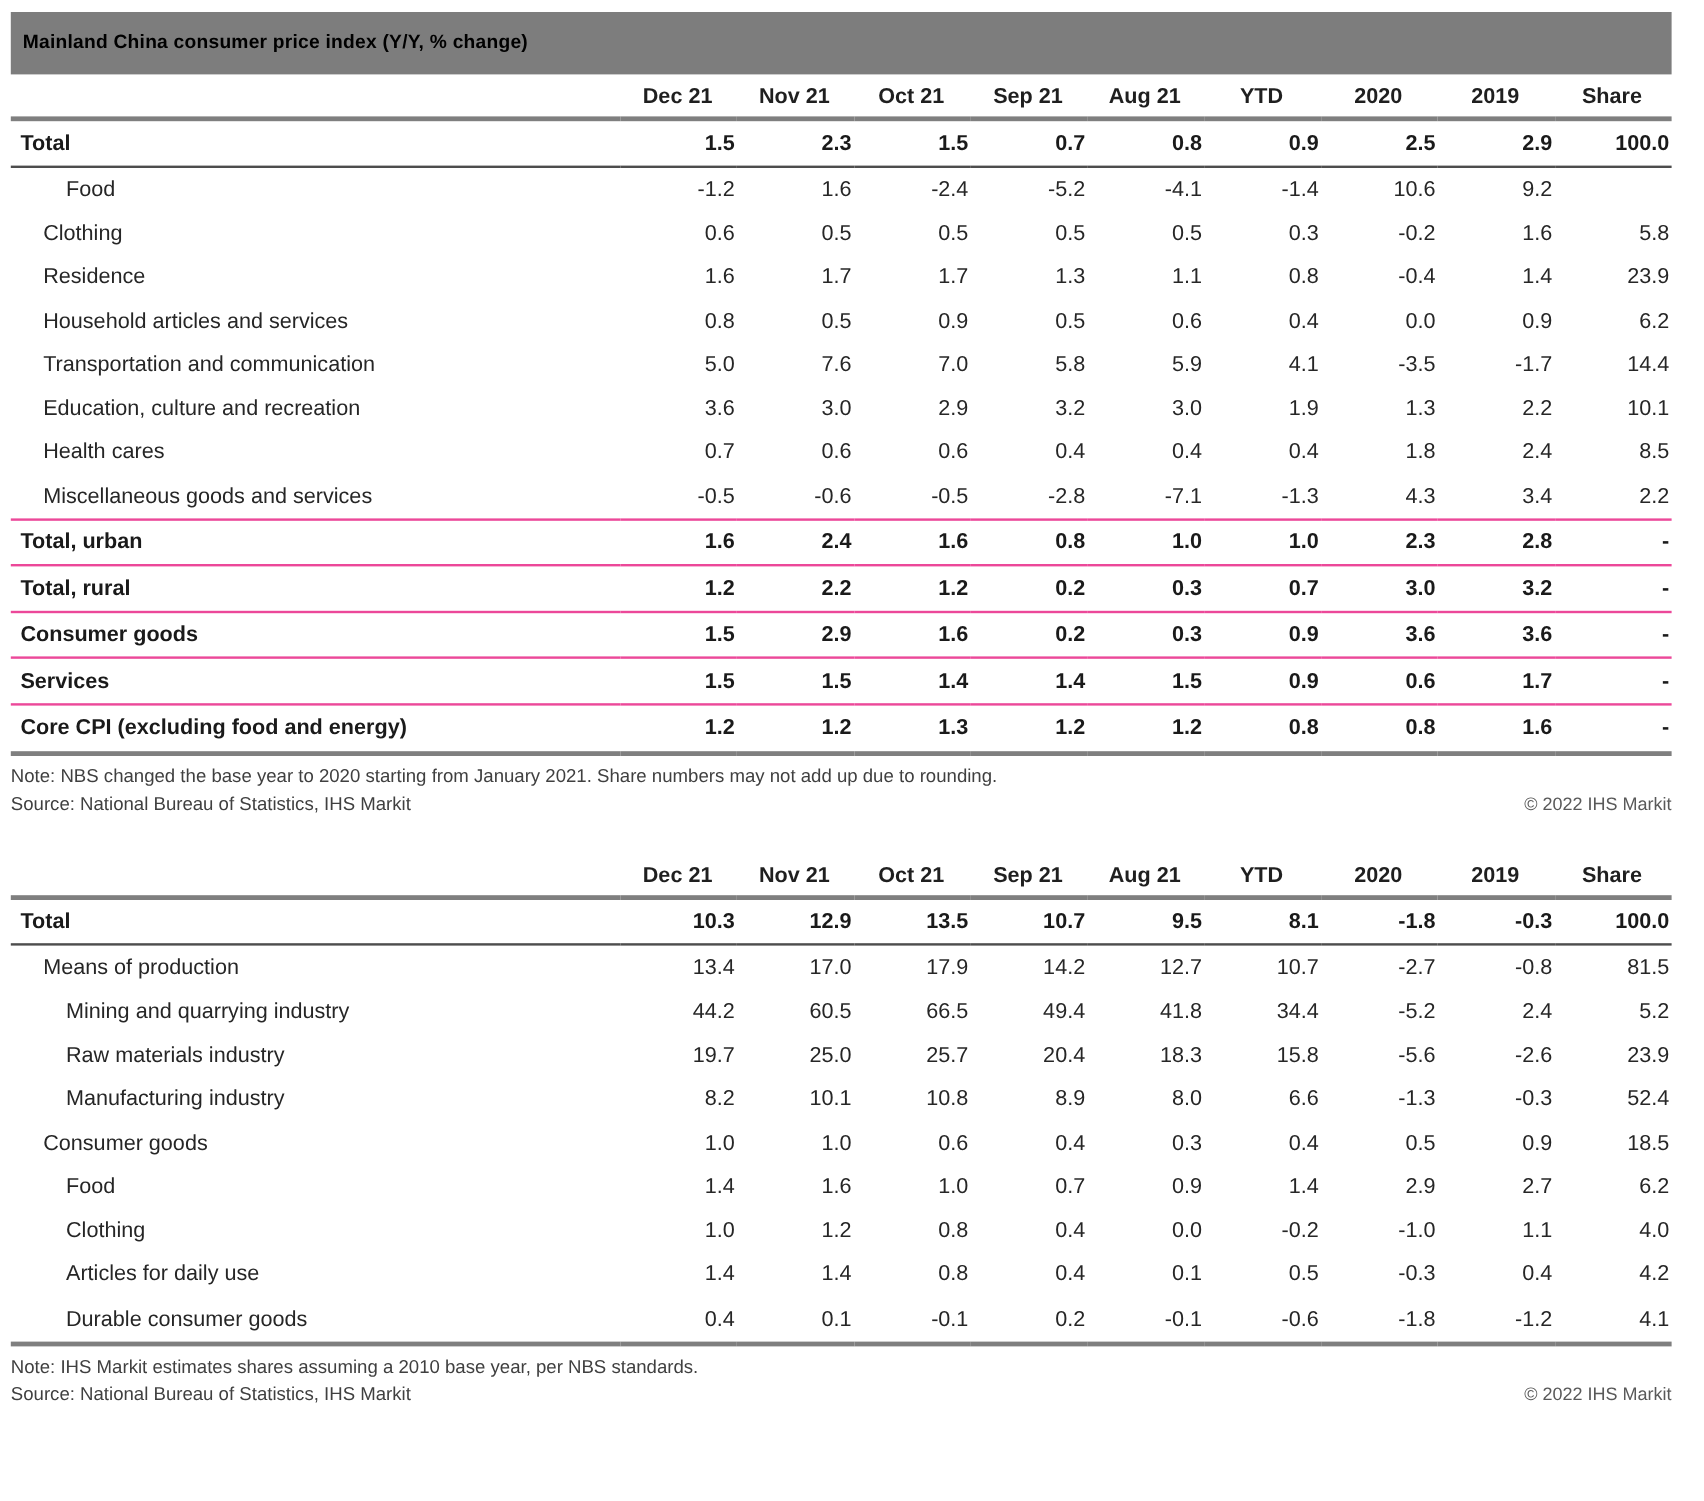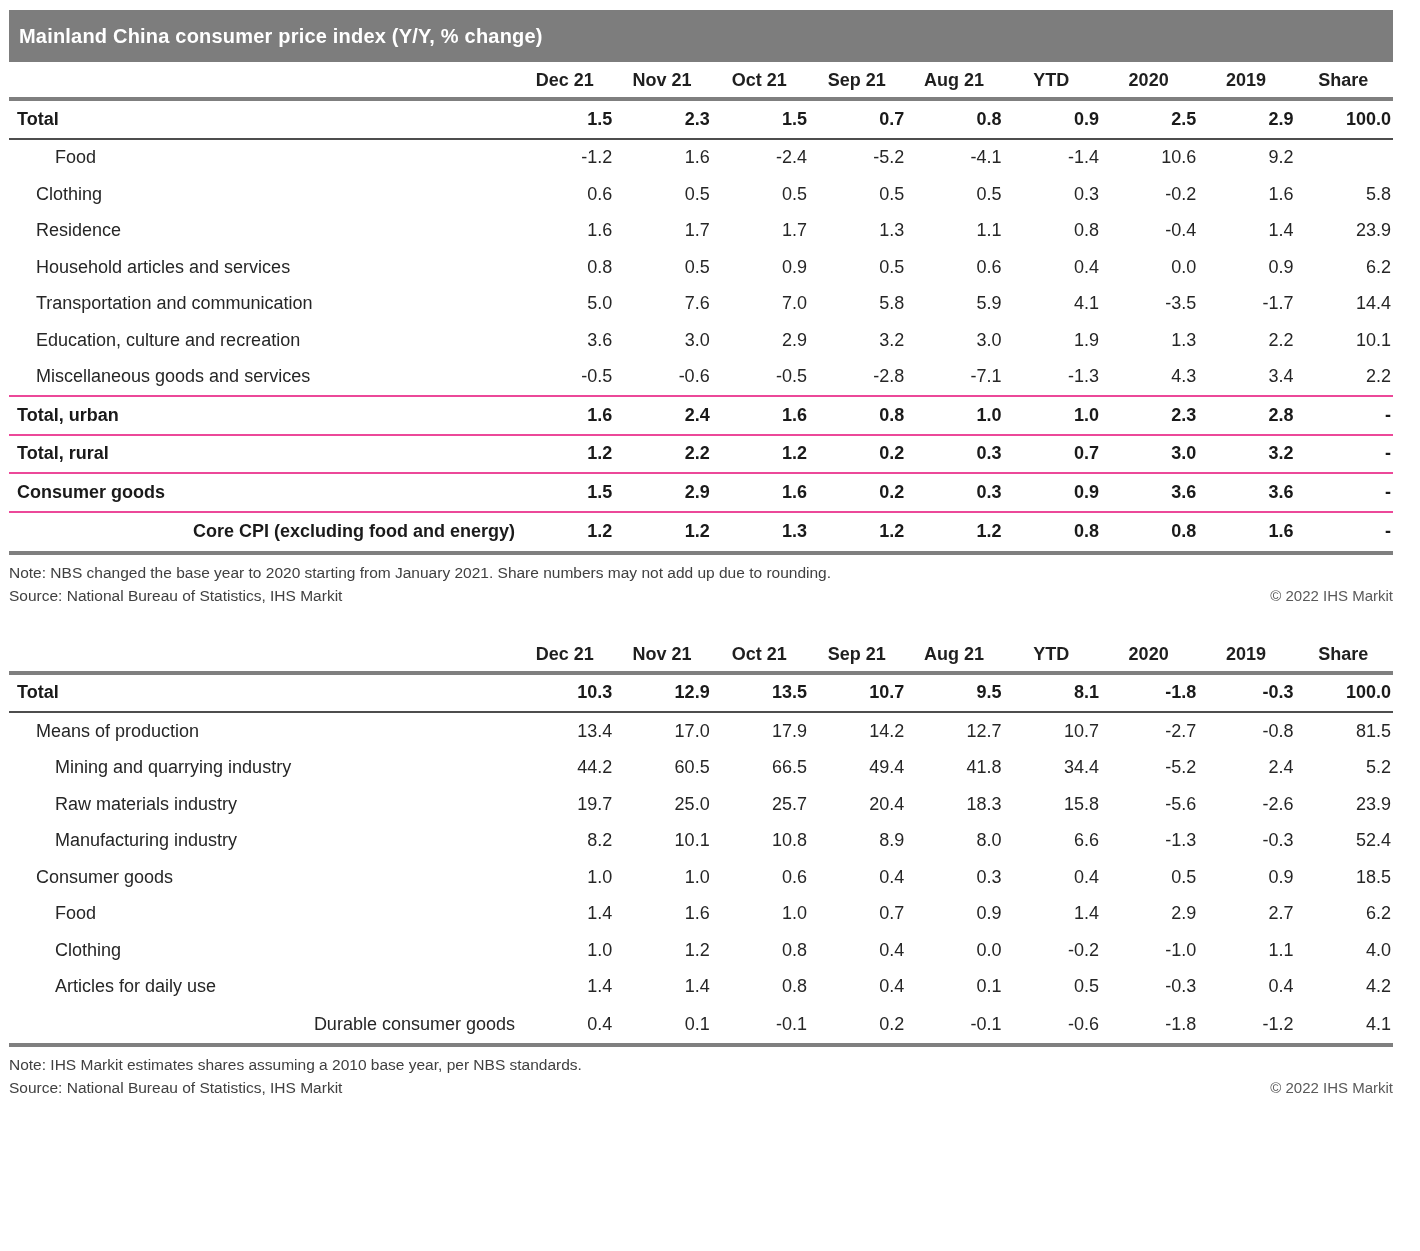--- a/index.html
+++ b/index.html
@@ -20,23 +20,23 @@
   .table-card { margin-bottom: 0; }
   .table-card.second { margin-top: 31px; }
   .title-bar {
     height: 52px;
     background: #7d7d7d;
     display: flex;
     align-items: center;
     padding-left: 10px;
   }
   .title-bar span {
-    color: #ffffff;
+    color: #000000;
     font-weight: bold;
-    font-size: 20px;
+    font-size: 16px;
     letter-spacing: 0.2px;
   }
   table {
     width: 100%;
     border-collapse: collapse;
     table-layout: fixed;
   }
   col.label-col { width: 508px; }
   thead th {
     font-weight: bold;
@@ -53,21 +53,21 @@
     padding: 0 2px 0 0;
     height: 36.5px;
     white-space: nowrap;
     color: #262626;
   }
   tbody td.label { text-align: left; }
   tr.bold td { font-weight: bold; color: #1a1a1a; }
   tr.rule-bottom { border-bottom: 2px solid #4d4d4d; }
   tr.rule-top { border-top: 2px solid #ec4899; }
   tbody tr.last { border-bottom: 4px solid #7f7f7f; }
-  tbody tr.last td { height: 38px; text-align: right; }
+  tbody tr.last td { height: 38px; }
   .notes {
     margin-top: 9px;
     font-size: 15.5px;
     color: #404040;
   }
   .note-line { margin-bottom: 5px; }
   .source-row {
     display: flex;
     justify-content: space-between;
     align-items: baseline;
@@ -183,20 +183,32 @@
             <td>3.0</td>
             <td>2.9</td>
             <td>3.2</td>
             <td>3.0</td>
             <td>1.9</td>
             <td>1.3</td>
             <td>2.2</td>
             <td>10.1</td>
           </tr>
           <tr class="">
+            <td class="label" style="padding-left: 27px;">Health cares</td>
+            <td>0.7</td>
+            <td>0.6</td>
+            <td>0.6</td>
+            <td>0.4</td>
+            <td>0.4</td>
+            <td>0.4</td>
+            <td>1.8</td>
+            <td>2.4</td>
+            <td>8.5</td>
+          </tr>
+          <tr class="">
             <td class="label" style="padding-left: 27px;">Miscellaneous goods and services</td>
             <td>-0.5</td>
             <td>-0.6</td>
             <td>-0.5</td>
             <td>-2.8</td>
             <td>-7.1</td>
             <td>-1.3</td>
             <td>4.3</td>
             <td>3.4</td>
             <td>2.2</td>
@@ -228,20 +240,32 @@
           <tr class="bold rule-top">
             <td class="label" style="padding-left: 8px;">Consumer goods</td>
             <td>1.5</td>
             <td>2.9</td>
             <td>1.6</td>
             <td>0.2</td>
             <td>0.3</td>
             <td>0.9</td>
             <td>3.6</td>
             <td>3.6</td>
+            <td>-</td>
+          </tr>
+          <tr class="bold rule-top">
+            <td class="label" style="padding-left: 8px;">Services</td>
+            <td>1.5</td>
+            <td>1.5</td>
+            <td>1.4</td>
+            <td>1.4</td>
+            <td>1.5</td>
+            <td>0.9</td>
+            <td>0.6</td>
+            <td>1.7</td>
             <td>-</td>
           </tr>
           <tr class="bold rule-top last">
             <td class="label" style="padding-left: 8px;">Core CPI (excluding food and energy)</td>
             <td>1.2</td>
             <td>1.2</td>
             <td>1.3</td>
             <td>1.2</td>
             <td>1.2</td>
             <td>0.8</td>

